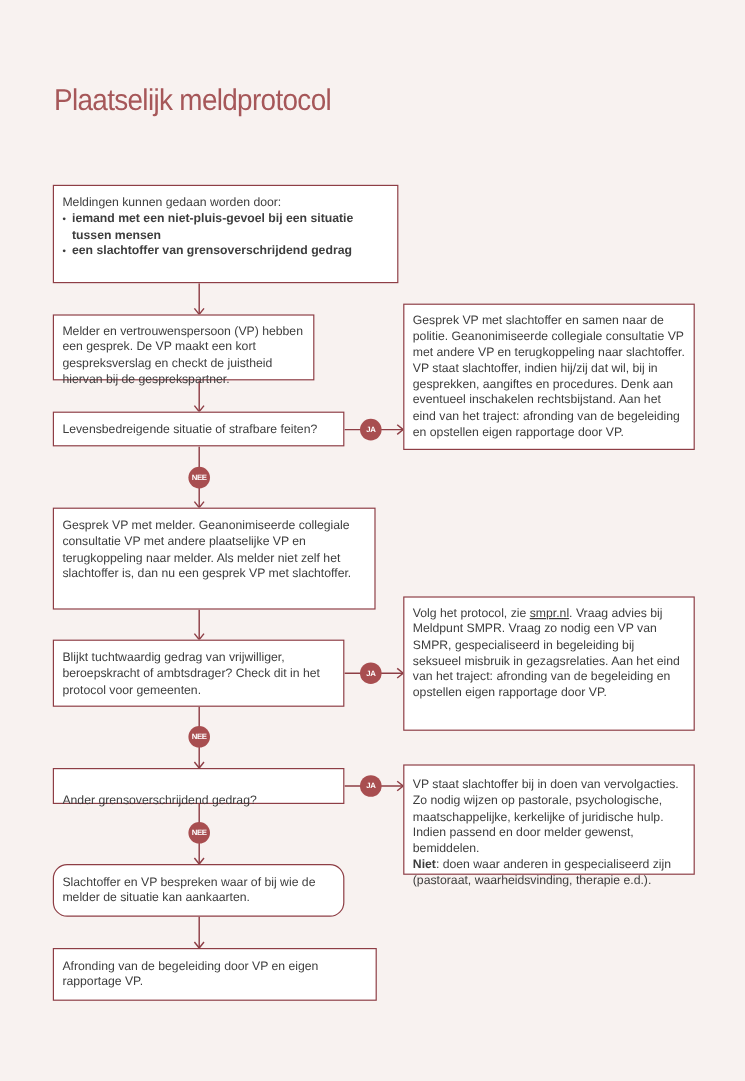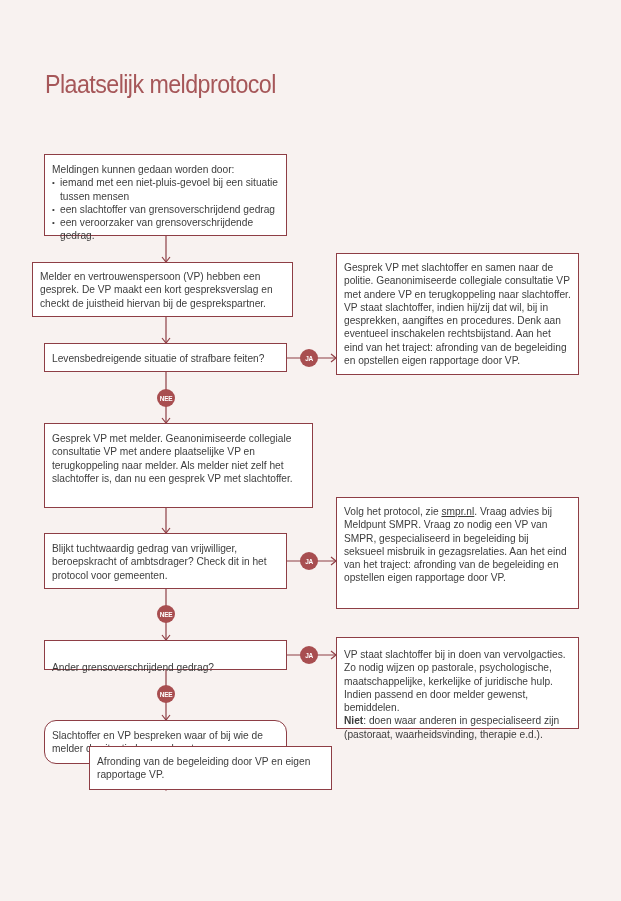--- a/index.html
+++ b/index.html
@@ -13,21 +13,21 @@
     font-size: 25px; color: #a65759; letter-spacing: -0.6px;
     font-weight: normal; margin: 0; transform: scaleX(0.93); transform-origin: left top;
   }
   .box {
     position: absolute; background: #ffffff;
     border: 1.3px solid #8e3e45; box-sizing: border-box;
     font-size: 10.2px; line-height: 13.3px; color: #3d3d3d;
     padding: 0 7px;
   }
   .box .txt { white-space: pre-line; }
-  .box ul { list-style: none; margin: 0; padding: 0; }
+  .box ul { list-style: none; margin: 0; padding: 0; font-weight: bold; }
   .box li { position: relative; padding-left: 8px; }
   .box li::before { content: "•"; position: absolute; left: 0; top: 0; font-size: 8px; }
   .link { text-decoration: underline; color: #3d3d3d; }
   svg.lines { position: absolute; left: 0; top: 0; }
   .badge {
     position: absolute; width: 18px; height: 18px; border-radius: 50%;
     background: #a84e50; color: #fff; font-size: 6.5px; font-weight: bold;
     display: flex; align-items: center; justify-content: center; letter-spacing: -0.3px;
   }
 </style>
@@ -56,30 +56,29 @@
 
     <line x1="287" y1="358" x2="336" y2="358"></line>
     <polyline points="331,354 336,358 331,362"></polyline>
     <line x1="287" y1="561" x2="336" y2="561"></line>
     <polyline points="331,557 336,561 331,565"></polyline>
     <line x1="287" y1="655" x2="336" y2="655"></line>
     <polyline points="331,651 336,655 331,659"></polyline>
   </g>
 </svg>
 
-<div class="box" style="left:44px; top:154px; width:243px; height:82px; padding-top:8px;">
+<div class="box" style="left:44px; top:154px; width:288px; height:82px; padding-top:8px;">
   <div>Meldingen kunnen gedaan worden door:</div>
   <ul>
     <li>iemand met een niet-pluis-gevoel bij een situatie tussen mensen</li>
     <li>een slachtoffer van grensoverschrijdend gedrag</li>
-    <li>een veroorzaker van grensoverschrijdende gedrag.</li>
   </ul>
 </div>
 
-<div class="box" style="left:32px; top:262px; width:261px; height:55px; padding-top:7px;">
+<div class="box" style="left:44px; top:262px; width:218px; height:55px; padding-top:7px;">
   <div class="txt">Melder en vertrouwenspersoon (VP) hebben een gesprek. De VP maakt een kort gespreksverslag en checkt de juistheid hiervan bij de gesprekspartner.</div>
 </div>
 
 <div class="box" style="left:44px; top:343px; width:243px; height:29px; padding-top:8px;">
   <div class="txt">Levensbedreigende situatie of strafbare feiten?</div>
 </div>
 
 <div class="box" style="left:44px; top:423px; width:269px; height:85px; padding-top:8px;">
   <div class="txt">Gesprek VP met melder. Geanonimiseerde collegiale consultatie VP met andere plaatselijke VP en terugkoppeling naar melder. Als melder niet zelf het slachtoffer is, dan nu een gesprek VP met slachtoffer.</div>
 </div>
@@ -89,21 +88,21 @@
 </div>
 
 <div class="box" style="left:44px; top:640px; width:243px; height:30px; padding-top:20px;">
   <div class="txt">Ander grensoverschrijdend gedrag?</div>
 </div>
 
 <div class="box" style="left:44px; top:720px; width:243px; height:44px; padding-top:8px;border-radius:12px;">
   <div class="txt">Slachtoffer en VP bespreken waar of bij wie de melder de situatie kan aankaarten.</div>
 </div>
 
-<div class="box" style="left:44px; top:746px; width:243px; height:44px; padding-top:8px;margin-left:45px;">
+<div class="box" style="left:44px; top:790px; width:270px; height:44px; padding-top:8px;">
   <div class="txt">Afronding van de begeleiding door VP en eigen rapportage VP.</div>
 </div>
 
 <div class="box" style="left:336px; top:253px; width:243px; height:122px; padding-top:7px;">
   <div class="txt">Gesprek VP met slachtoffer en samen naar de politie. Geanonimiseerde collegiale consultatie VP met andere VP en terugkoppeling naar slachtoffer. VP staat slachtoffer, indien hij/zij dat wil, bij in gesprekken, aangiftes en procedures. Denk aan eventueel inschakelen rechtsbijstand. Aan het eind van het traject: afronding van de begeleiding en opstellen eigen rapportage door VP.</div>
 </div>
 
 <div class="box" style="left:336px; top:497px; width:243px; height:112px; padding-top:7px;">
   <div><span>Volg het protocol, zie </span><span class="link">smpr.nl</span><span>. Vraag advies bij Meldpunt SMPR. Vraag zo nodig een VP van SMPR, gespecialiseerd in begeleiding bij seksueel misbruik in gezagsrelaties. Aan het eind van het traject: afronding van de begeleiding en opstellen eigen rapportage door VP.</span></div>
 </div>

